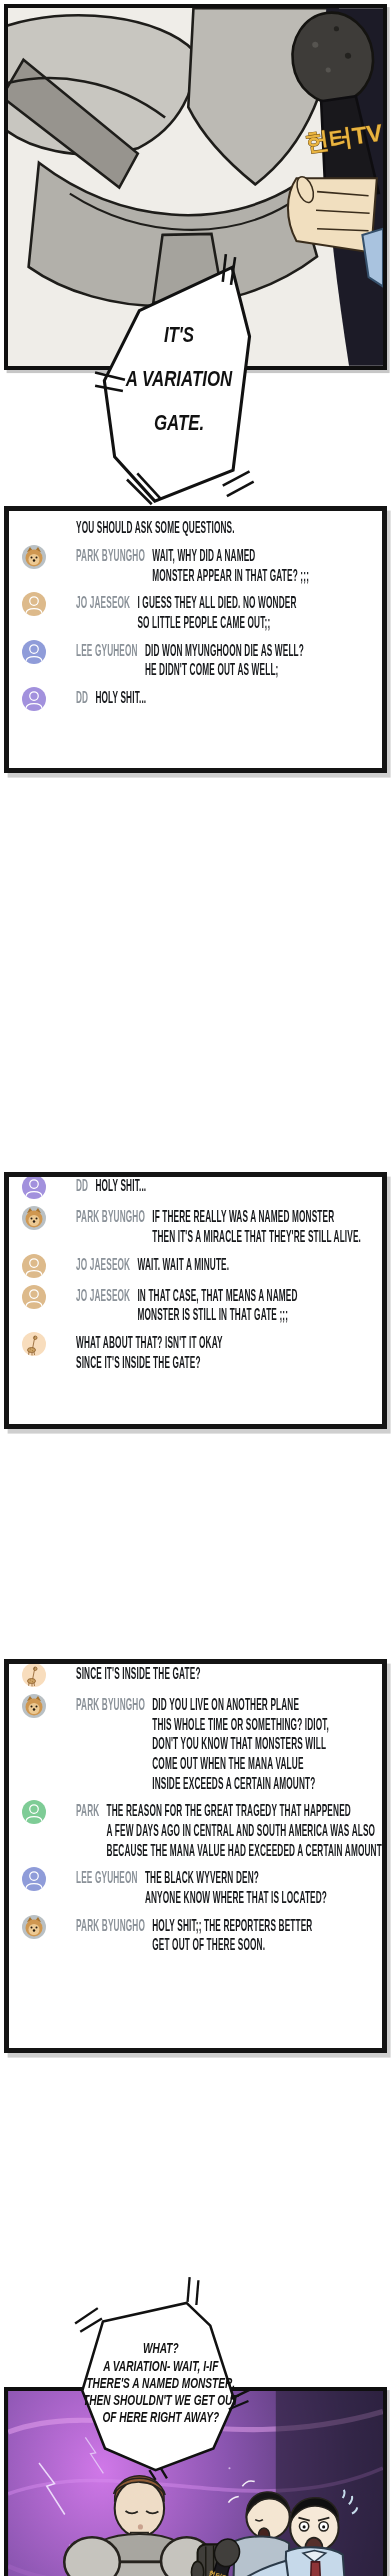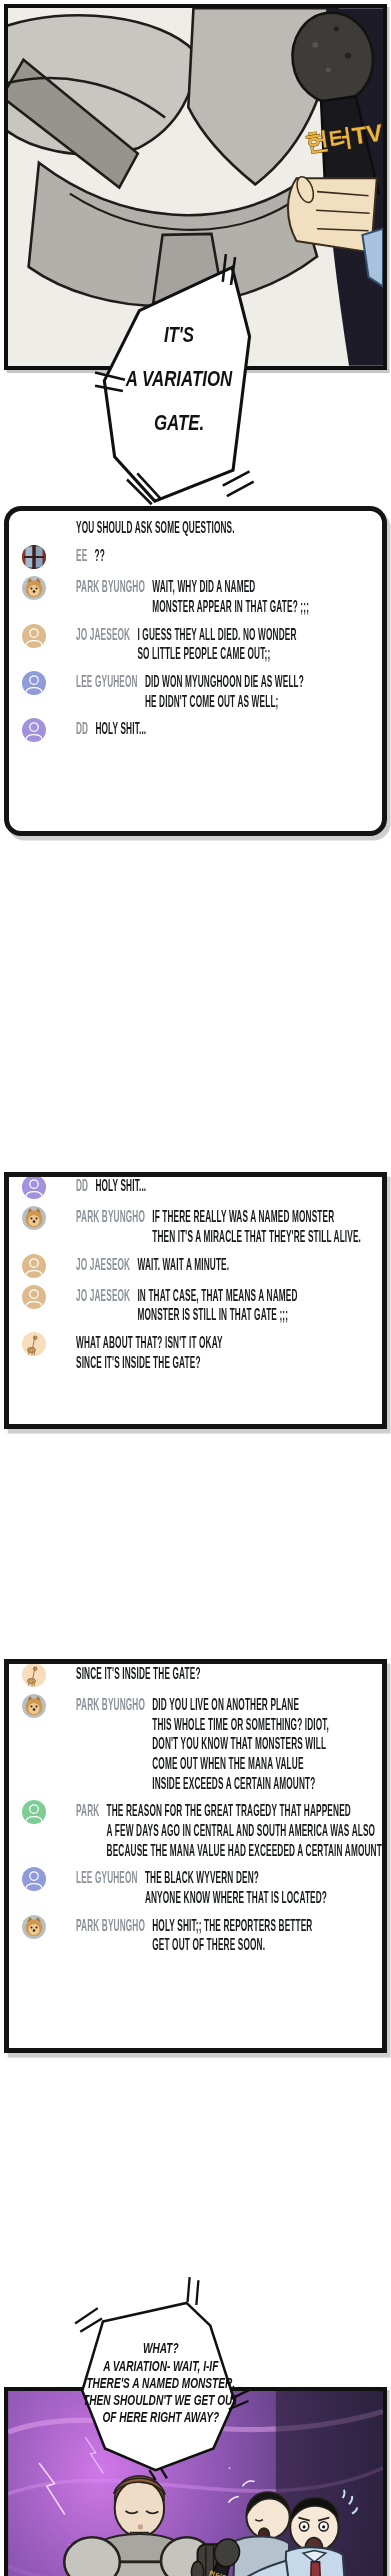--- a/index.html
+++ b/index.html
@@ -14,21 +14,21 @@
   .panel svg{display:block;}
 
   
   .bubble{position:absolute;z-index:5;}
   .bubble text{font-family:"Liberation Sans","DejaVu Sans",sans-serif;font-weight:700;fill:#111;}
   .bubble .it{font-style:italic;}
 
   
   .chatbox{position:absolute;left:4.1px;width:383px;box-sizing:border-box;background:#fff;
            border:5.2px solid #141414;box-shadow:3.6px 4.6px 0 #cfcfcf;overflow:hidden;}
-  #chatbox1{top:506px;height:330px;border-radius:17px;}
+  #chatbox1{top:506px;height:267px;}
   #chatbox2{top:1172px;height:257px;}
   #chatbox3{top:1659px;height:394px;}
   .rows{padding:6.2px 9.3px 6.2px 0;}
   .row{position:relative;padding-left:67px;margin-bottom:7.2px;min-height:24px;}
   .row.noav{min-height:19.6px;}
   .avatar{position:absolute;left:13.4px;top:0;width:24px;height:24px;border-radius:50%;
           overflow:hidden;display:flex;align-items:center;justify-content:center;}
   .avatar svg{width:100%;height:100%;display:block;}
   .msg{display:flex;transform:scaleX(.5);transform-origin:0 0;width:200%;
        font-size:16.5px;font-weight:700;line-height:19.6px;color:#17191c;padding-top:1px;}
@@ -99,39 +99,20 @@
     </g>
   </svg>
 
   <div id="chatbox1" class="chatbox">
     <div class="rows">
       <div class="row noav">
 
         <div class="msg">
             <div class="lines">
               <div>YOU SHOULD ASK SOME QUESTIONS.</div>
-            </div>
-          </div>
-      </div>
-      <div class="row">
-        <div class="avatar">
-          <svg viewBox="0 0 48 48">
-              <rect width="48" height="48" fill="#5a2e24"></rect>
-              <rect x="6" y="3" width="15" height="42" fill="#9fb9cf"></rect>
-              <rect x="27" y="3" width="15" height="42" fill="#87a3bd"></rect>
-              <rect x="0" y="0" width="7" height="48" fill="#8c3a2c"></rect>
-              <rect x="41" y="0" width="7" height="48" fill="#7c3226"></rect>
-              <rect x="21" y="0" width="6" height="48" fill="#3a1e18"></rect>
-              <rect x="4" y="22" width="40" height="4" fill="#3a1e18"></rect>
-            </svg>
-        </div>
-        <div class="msg">
-            <span class="name">EE</span>
-          <div class="lines">
-              <div>??</div>
             </div>
           </div>
       </div>
       <div class="row">
         <div class="avatar">
           <svg viewBox="0 0 48 48">
               <rect width="48" height="48" fill="#b9c0c4"></rect>
               <polygon points="10,14 16,4 22,12" fill="#a8742f"></polygon>
               <polygon points="38,14 32,4 26,12" fill="#a8742f"></polygon>
               <circle cx="24" cy="26" r="17" fill="#cf9750"></circle>

